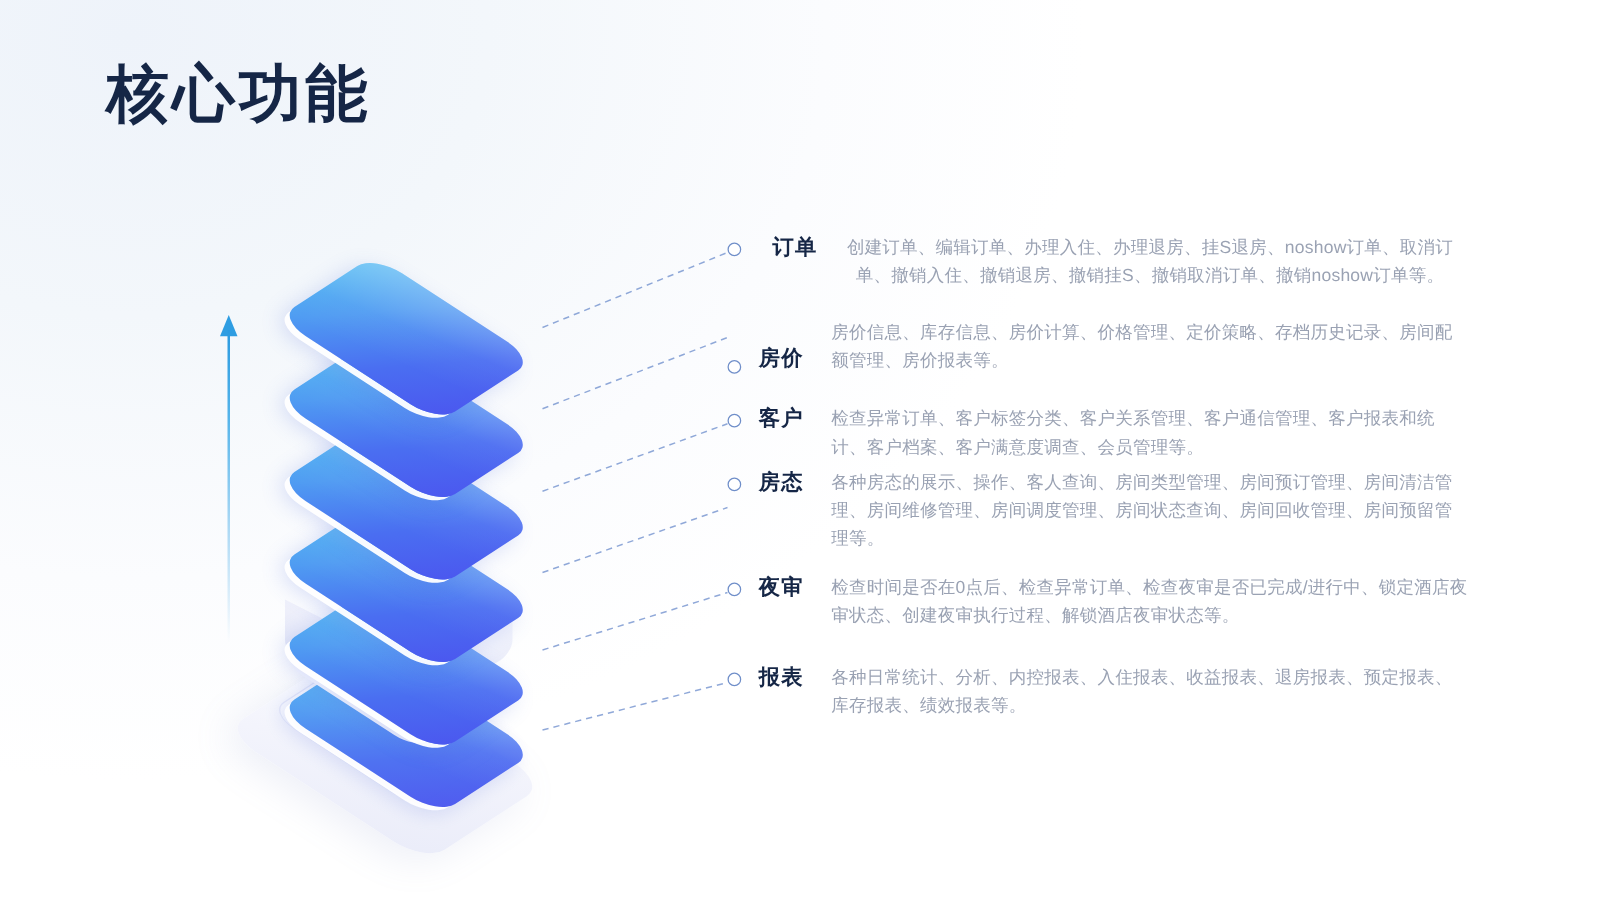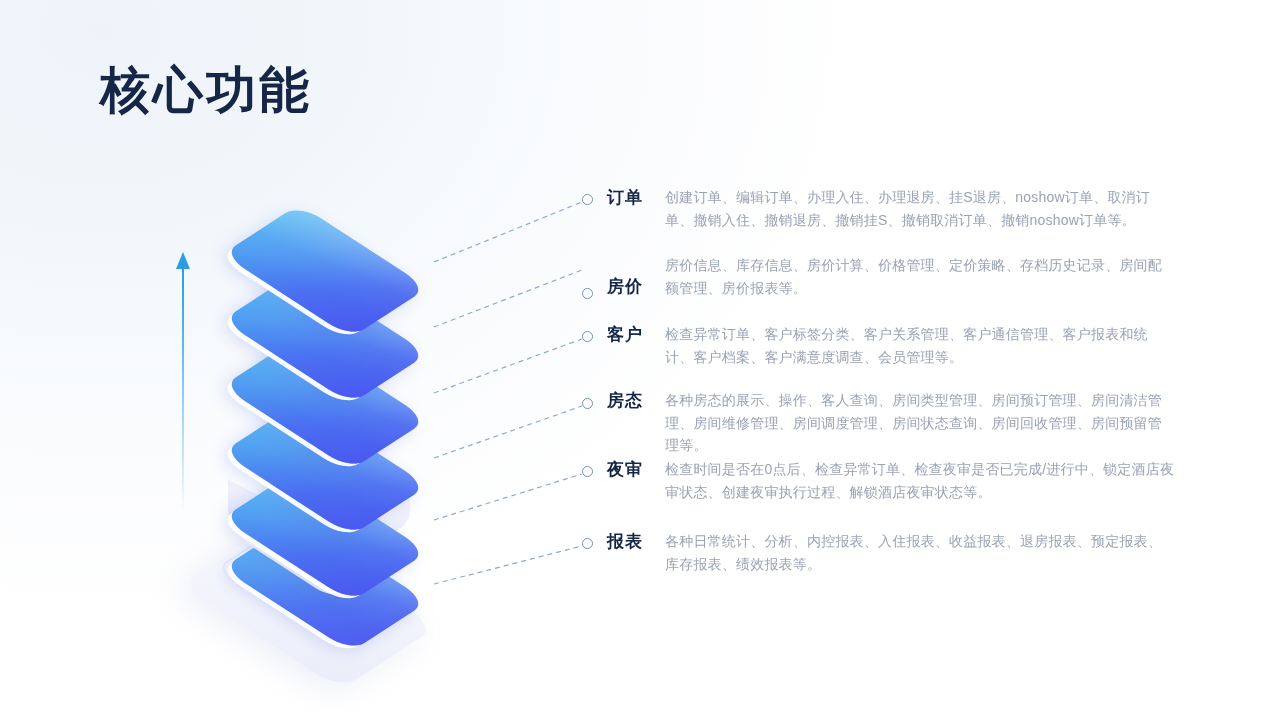--- a/index.html
+++ b/index.html
@@ -29,21 +29,21 @@
     position: absolute;
     left: 84px;
     top: 48px;
   }
   .title {
     font-size: 50px;
     font-weight: bold;
     color: #152646;
     letter-spacing: 3px;
     line-height: 1.06;
-    margin: 16px;
+    margin: 1px;
     white-space: nowrap;
   }
   .subtitle {
     margin: 14px 0 0 2px;
     font-size: 19px;
     font-style: italic;
     font-weight: 500;
     letter-spacing: 3.6px;
     color: #5f6a78;
     white-space: nowrap;
@@ -228,24 +228,24 @@
     left: 582px;
     top: 186px;
     width: 600px;
   }
   .item {
     position: absolute;
     display: flex;
     align-items: flex-start;
     width: 600px;
   }
-  .item.i0 { top: 0px;   }
+  .item.i0 { top: 0px; text-align: center;   }
   .item.i1 { top: 68px; align-items: flex-end;  }
   .item.i2 { top: 137px; }
-  .item.i3 { top: 204px; font-family: Liberation Mono, monospace; }
+  .item.i3 { top: 188px; }
   .item.i4 { top: 272px; }
   .item.i5 { top: 344px; }
 
   .node {
     flex: 0 0 auto;
     width: 9px;
     height: 9px;
     border-radius: 50%;
     border: 1.4px solid #6f8ec9;
     background: #ffffff;

